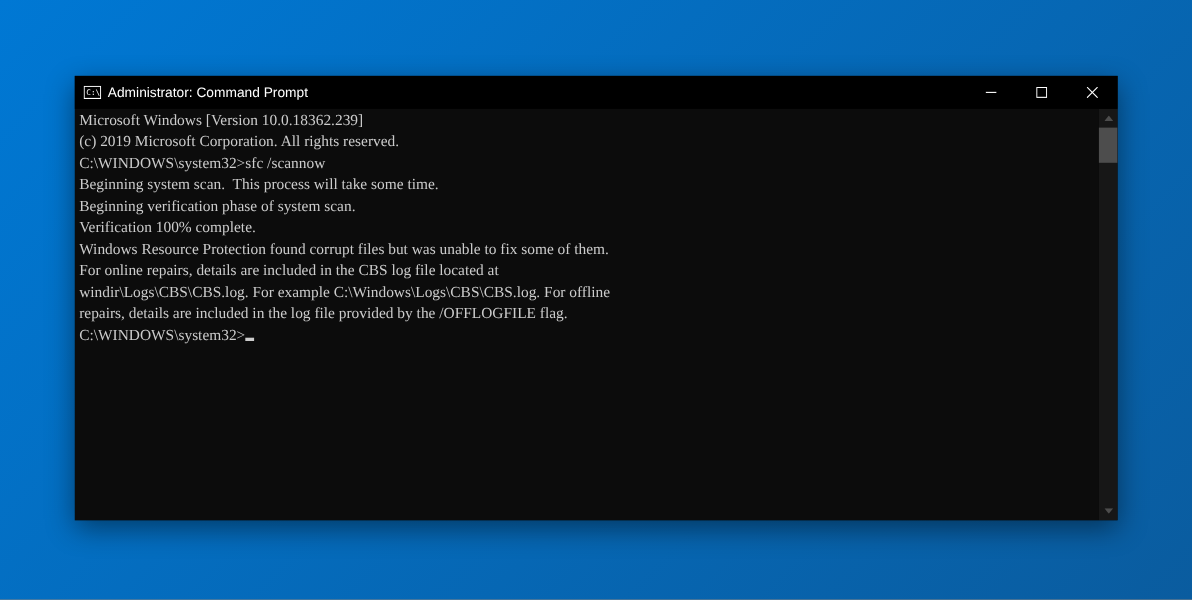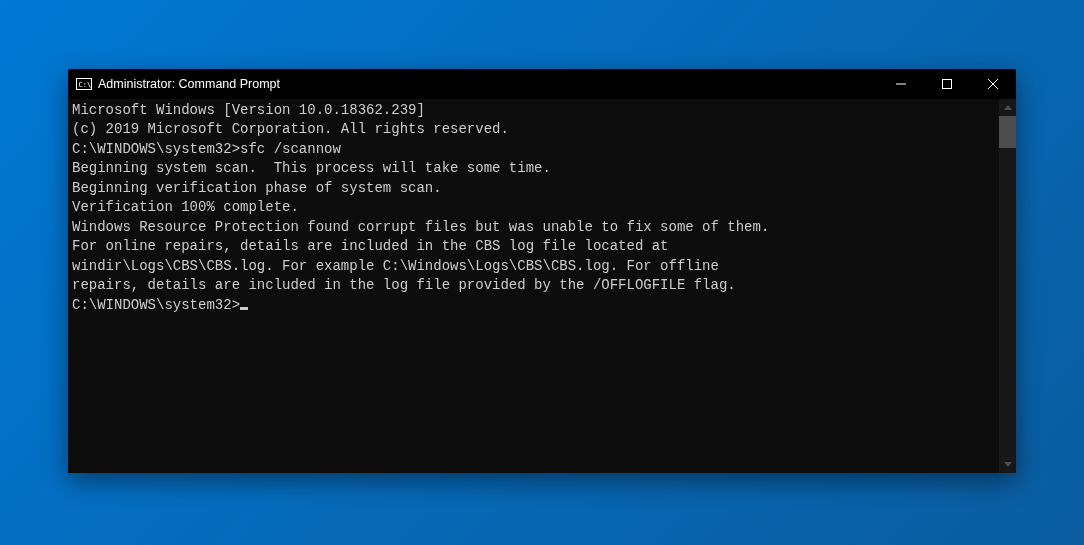--- a/index.html
+++ b/index.html
@@ -112,20 +112,21 @@
     .cursor-block {
       display: inline-block;
       width: 8px;
       height: 3px;
       background: #cccccc;
       vertical-align: -1px;
       margin-left: 0px;
     }
     .line {
       display: block;
+      font-family: Liberation Serif, serif;
     }
   </style>
 </head>
 <body>
 
 <div class="window">
   <div class="titlebar">
     <span class="titlebar-icon">
       <svg width="16" height="12" viewBox="0 0 16 12">
         <rect x="0.5" y="0.5" width="15" height="11" fill="none" stroke="#ffffff" stroke-width="1"></rect>

